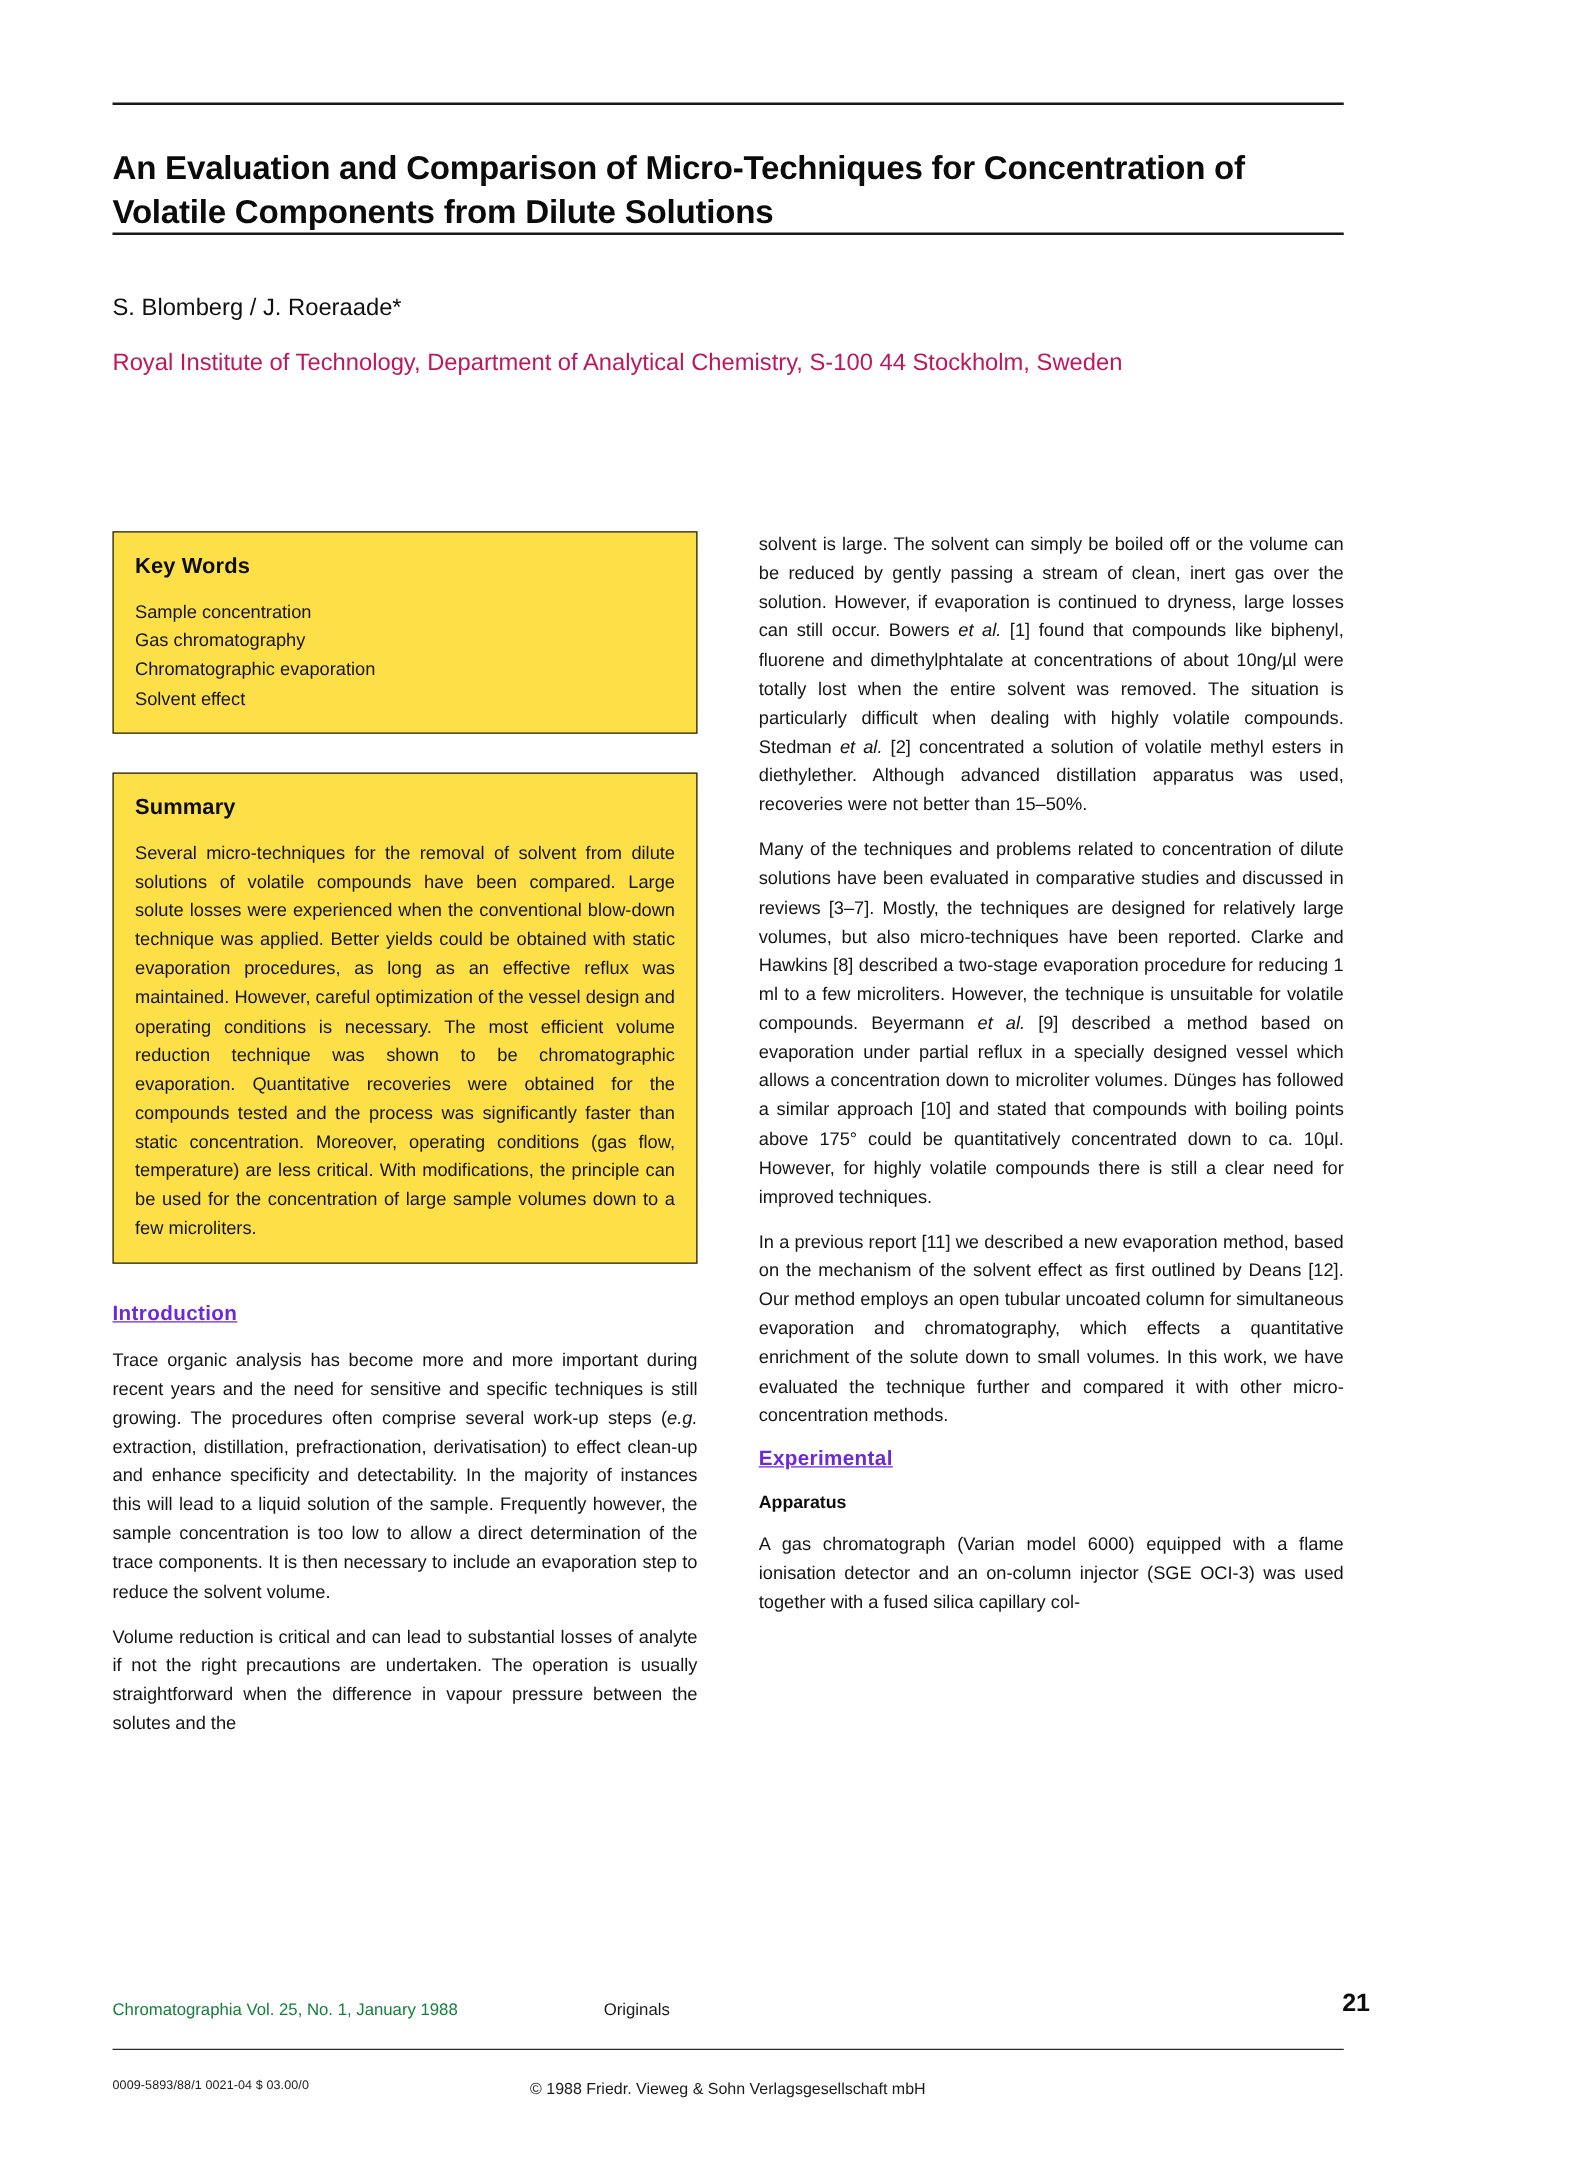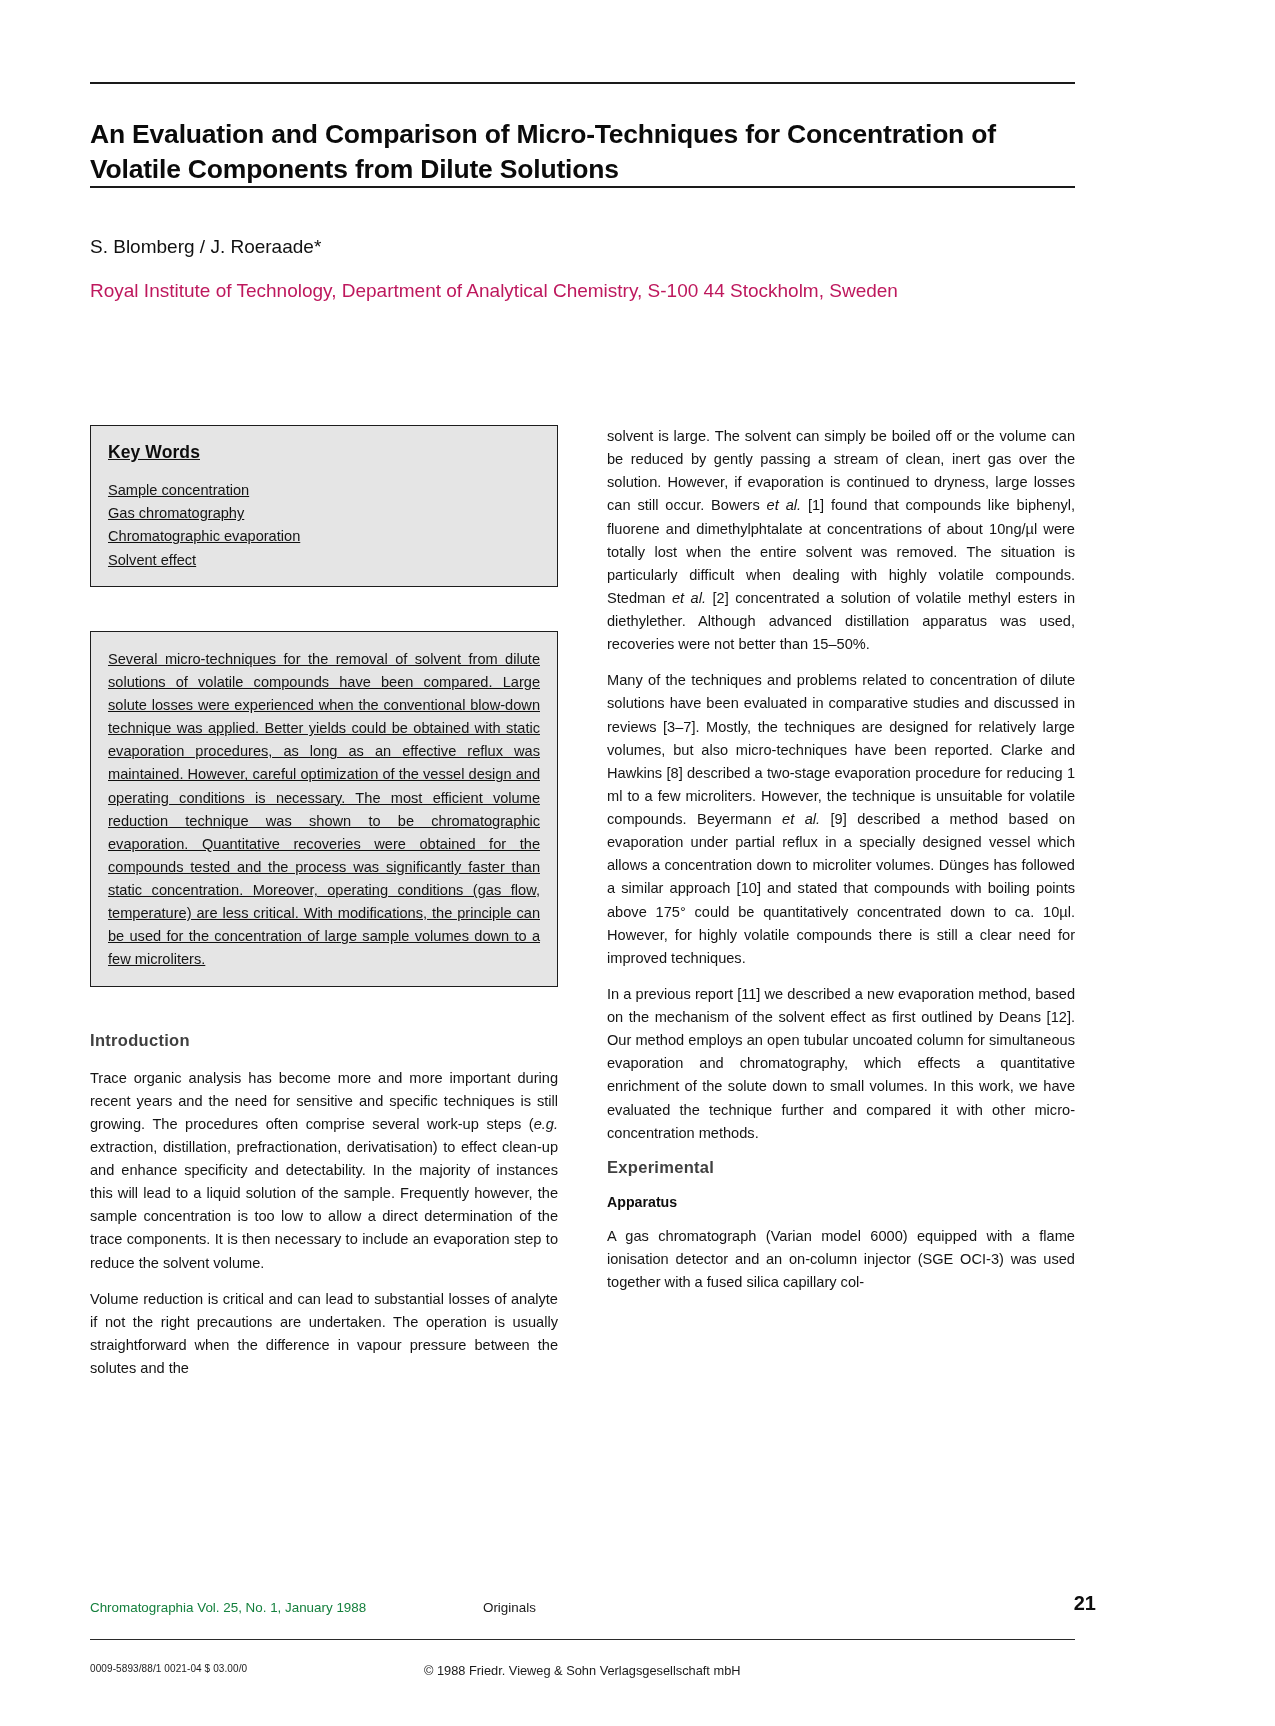--- a/index.html
+++ b/index.html
@@ -74,23 +74,22 @@
     position: absolute;
     left: 607px; top: 425px;
     width: 468px;
   }
 
   
   .panel {
     border: 1.5px solid #1d1d1d;
     box-sizing: border-box;
     padding: 16px 17px 14px 17px;
-    margin-bottom: 44px;
-    background: #e5e5e5;
-    text-decoration: underline;
+    margin-bottom: 31px;
+    background: #fde047;
   }
   .panel-title {
     font-size: 17.5px;
     font-weight: bold;
     margin: 0 0 16px 0;
     color: #0d0d0d;
     letter-spacing: 0.1px;
   }
   .keyword-list {
     list-style: none;
@@ -108,22 +107,23 @@
     line-height: 1.585;
     text-align: justify;
     color: #141414;
   }
 
   
   h2.section {
     font-size: 16.5px;
     font-weight: bold;
     margin: 0 0 17px 0;
-    color: #404040;
+    color: #6d28d9;
     letter-spacing: 0.3px;
+    text-decoration: underline;
   }
   h3.subsection {
     font-size: 14.2px;
     font-weight: bold;
     margin: 0 0 15px 0;
     color: #0d0d0d;
   }
   p.body {
     margin: 0 0 13px 0;
     font-size: 14.6px;
@@ -198,20 +198,21 @@
       <div class="panel-title">Key Words</div>
       <ul class="keyword-list">
         <li>Sample concentration</li>
         <li>Gas chromatography</li>
         <li>Chromatographic evaporation</li>
         <li>Solvent effect</li>
       </ul>
     </section>
 
     <section class="panel">
+      <div class="panel-title">Summary</div>
       <div class="summary-body">
         <p>Several micro-techniques for the removal of solvent from dilute solutions of volatile compounds have been compared. Large solute losses were experienced when the conventional blow-down technique was applied. Better yields could be obtained with static evaporation procedures, as long as an effective reflux was maintained. However, careful optimization of the vessel design and operating conditions is necessary. The most efficient volume reduction technique was shown to be chromatographic evaporation. Quantitative recoveries were obtained for the compounds tested and the process was significantly faster than static concentration. Moreover, operating conditions (gas flow, temperature) are less critical. With modifications, the principle can be used for the concentration of large sample volumes down to a few microliters.</p>
       </div>
     </section>
 
     <h2 class="section">Introduction</h2>
 
     <p class="body"><span>Trace organic analysis has become more and more important during recent years and the need for sensitive and specific techniques is still growing. The procedures often comprise several work-up steps (</span><em>e.g.</em><span> extraction, distillation, prefractionation, derivatisation) to effect clean-up and enhance specificity and detectability. In the majority of instances this will lead to a liquid solution of the sample. Frequently however, the sample concentration is too low to allow a direct determination of the trace components. It is then necessary to include an evaporation step to reduce the solvent volume.</span></p>
 
     <p class="body">Volume reduction is critical and can lead to substantial losses of analyte if not the right precautions are undertaken. The operation is usually straightforward when the difference in vapour pressure between the solutes and the</p>

